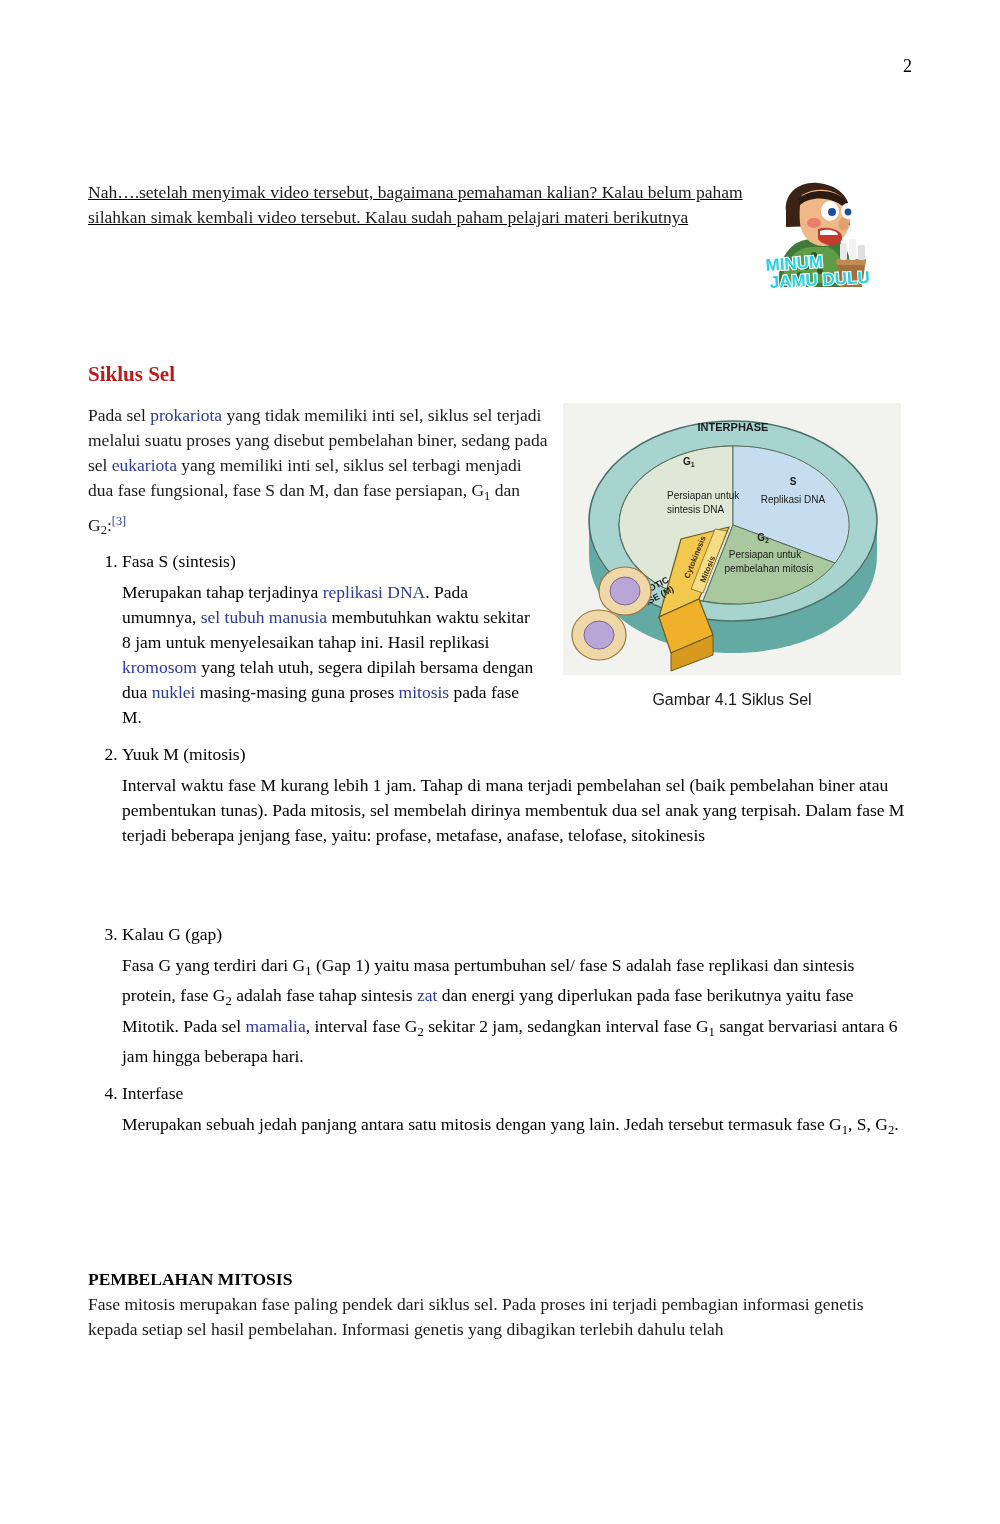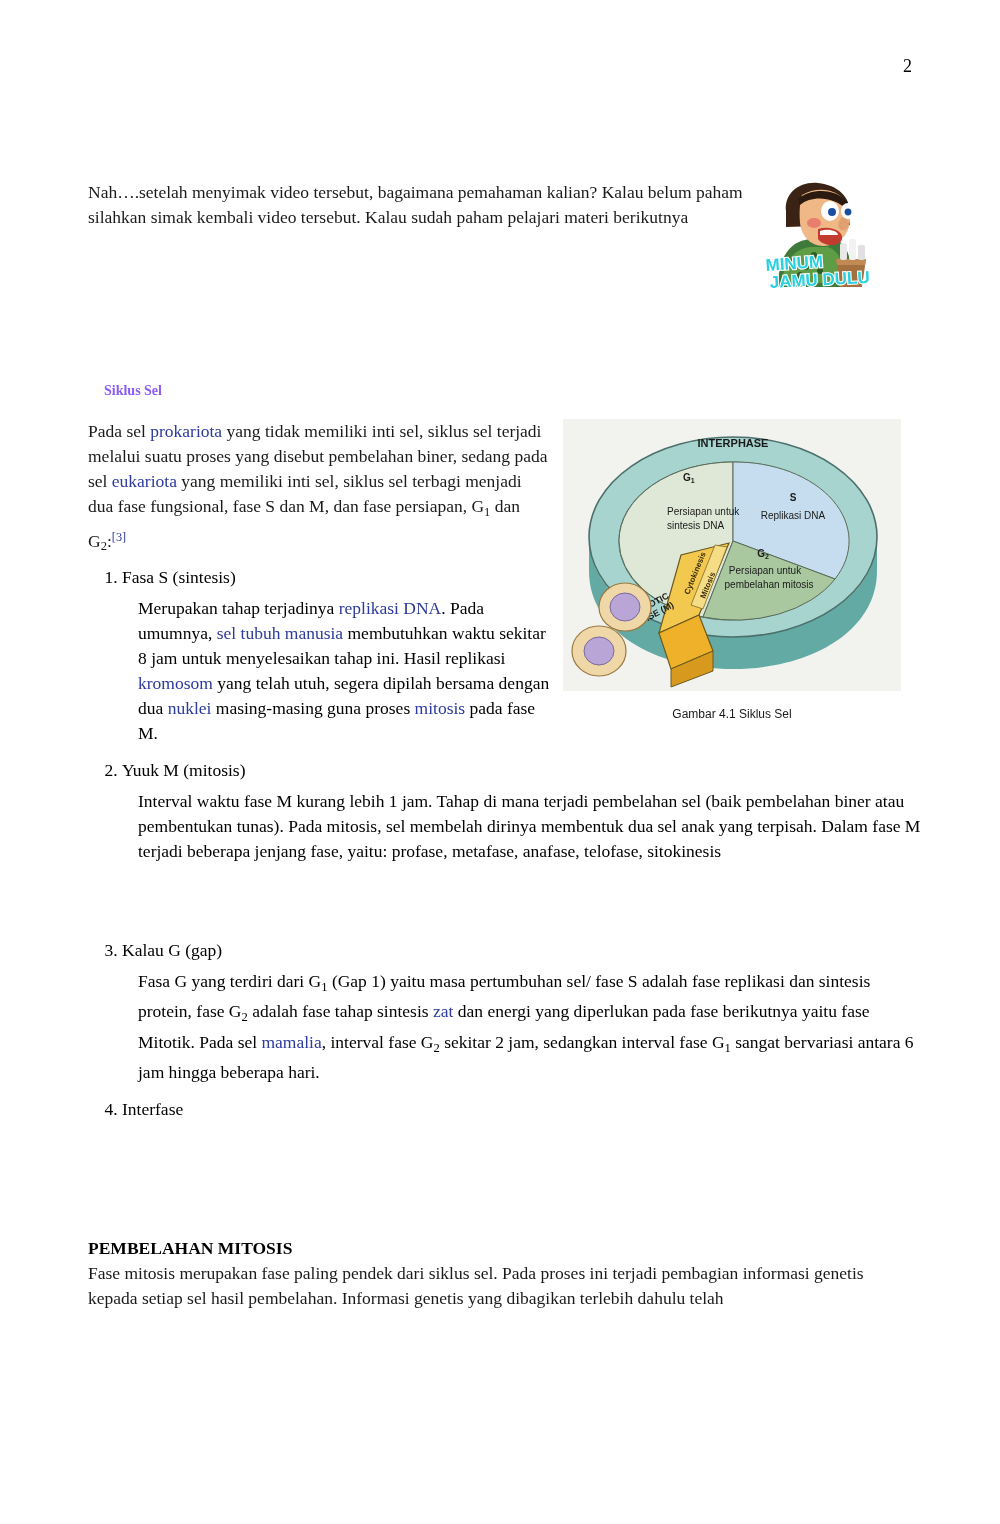--- a/index.html
+++ b/index.html
@@ -41,38 +41,39 @@
     line-height: 25px;
     color: #1a1a1a;
     text-align: left;
   }
   .link {
     color: #2b3a9c;
   }
   .intro-block {
     position: relative;
     width: 660px;
+    text-decoration: underline;
   }
   .jamu-sticker {
     position: absolute;
     left: 668px;
     top: -5px;
     width: 116px;
     height: 118px;
     background: #ffffff;
   }
   .jamu-sticker svg { display: block; }
   .spacer-1 { height: 62px; }
   .spacer-2 { height: 70px; }
   .heading-bold {
-    margin: 16px;
-    font-size: 14px;
+    margin: 0;
+    font-size: 21px;
     font-weight: bold;
     line-height: 25px;
-    color: #8b5cf6;
+    color: #b91c1c;
   }
   .two-col {
     position: relative;
     margin-top: 16px;
   }
   .left-col {
     width: 460px;
   }
   .figure {
     position: absolute;
@@ -84,38 +85,38 @@
     width: 338px;
     height: 272px;
     background: #f2f2ee;
     position: relative;
     overflow: hidden;
   }
   .figure-caption {
     margin-top: 16px;
     text-align: center;
     font-family: "Liberation Sans", sans-serif;
-    font-size: 12px;
+    font-size: 16px;
     color: #1a1a1a;
     width: 338px;
   }
   ol.phases {
     margin: 6px 0 0 0;
     padding-left: 34px;
     font-size: 17.5px;
     line-height: 25px;
   }
   ol.phases > li {
     margin-bottom: 2px;
   }
   ol.phases > li > .li-title {
     display: block;
   }
   .sub-para {
-    margin: 6px 0 12px 16px;
+    margin: 6px 0 12px 0;
     font-size: 17.5px;
     line-height: 25px;
   }
   .narrow { width: 420px; }
   .wide { width: 790px; }
   .gap-lg { height: 56px; }
   .indent-para {
     margin-left: 34px;
   }
   sub { font-size: 0.72em; vertical-align: -0.28em; }
@@ -261,20 +262,21 @@
 
     <div class="gap-lg"></div>
 
     <ol class="phases" start="3">
       <li>
         <span class="li-title">Kalau G (gap)</span>
         <p class="sub-para wide"><span>Fasa G yang terdiri dari G</span><sub>1</sub><span> (Gap 1) yaitu masa pertumbuhan sel/ fase S adalah fase replikasi dan sintesis protein, fase G</span><sub>2</sub><span> adalah fase tahap sintesis </span><span class="link">zat</span><span> dan energi yang diperlukan pada fase berikutnya yaitu fase Mitotik. Pada sel </span><span class="link">mamalia</span><span>, interval fase G</span><sub>2</sub><span> sekitar 2 jam, sedangkan interval fase G</span><sub>1</sub><span> sangat bervariasi antara 6 jam hingga beberapa hari.</span></p>
       </li>
       <li>
         <span class="li-title">Interfase</span>
+        <p class="sub-para wide"><span>Merupakan sebuah jedah panjang antara satu mitosis dengan yang lain. Jedah tersebut termasuk fase G</span><sub>1</sub><span>, S, G</span><sub>2</sub><span>.</span></p>
       </li>
     </ol>
 
     <div class="gap-lg"></div>
 
 
     <div class="gap-lg"></div>
 
     <div class="bottom-section">
       <p class="caps-heading">PEMBELAHAN MITOSIS</p>

